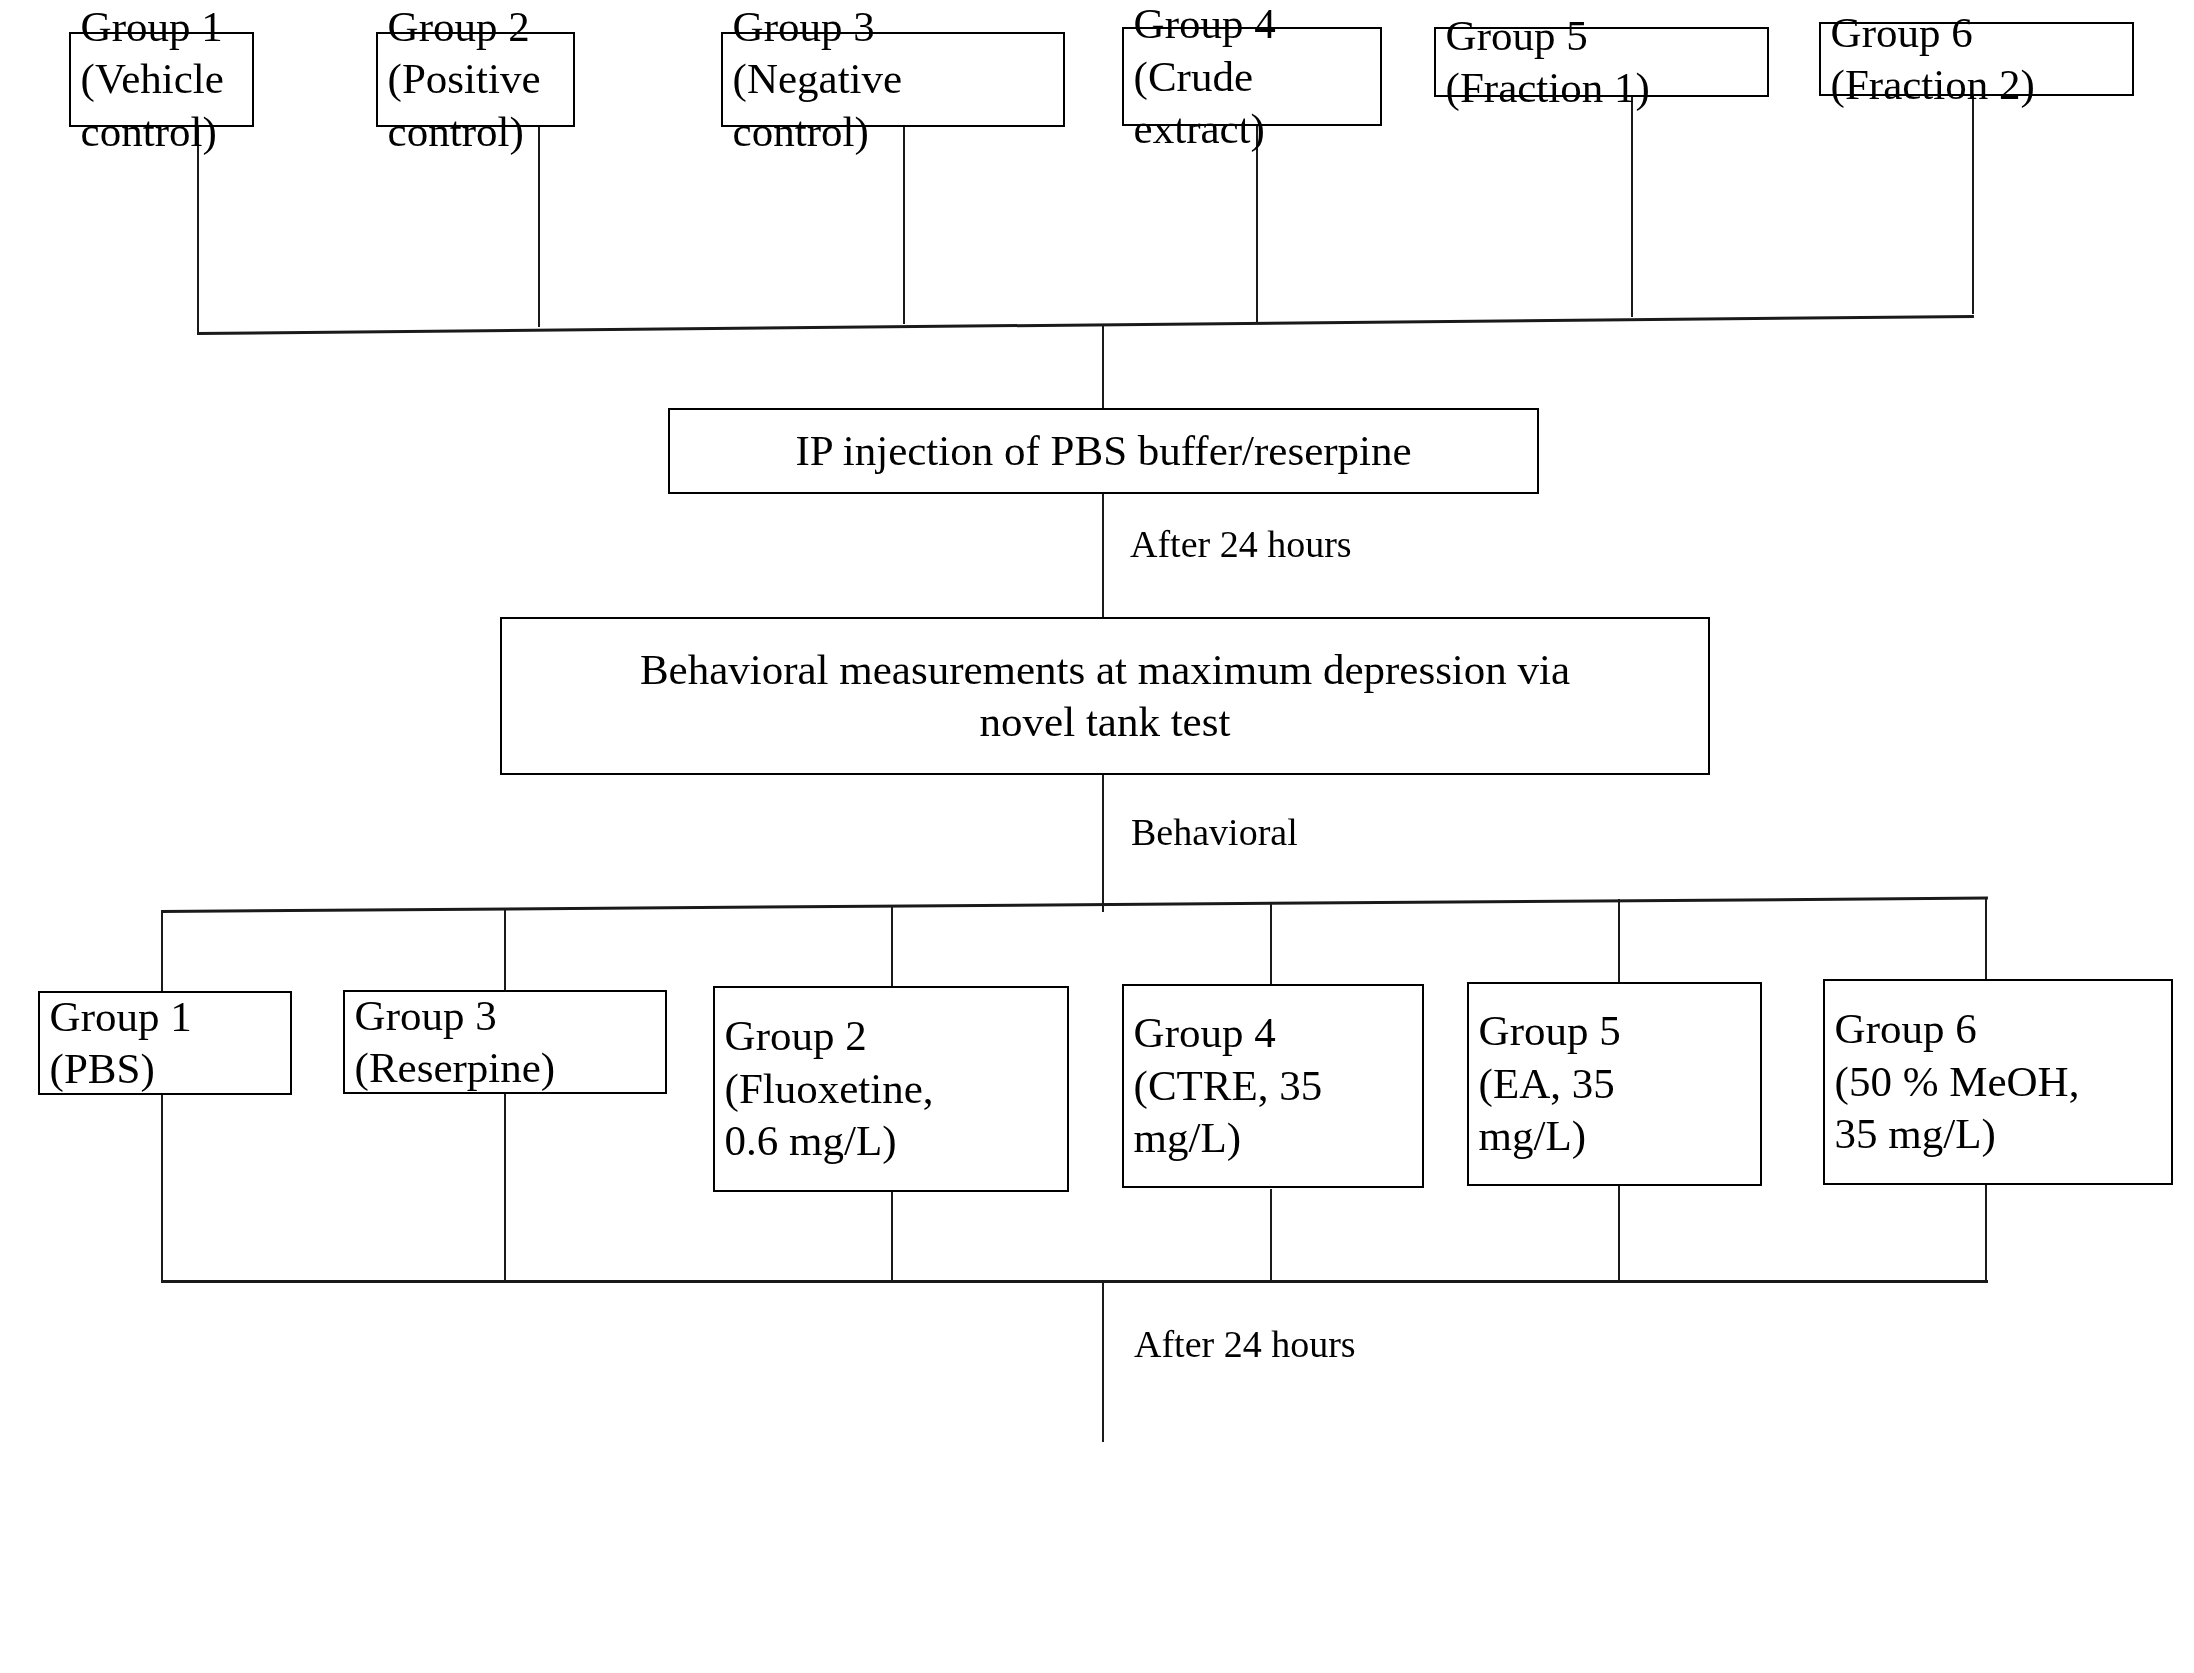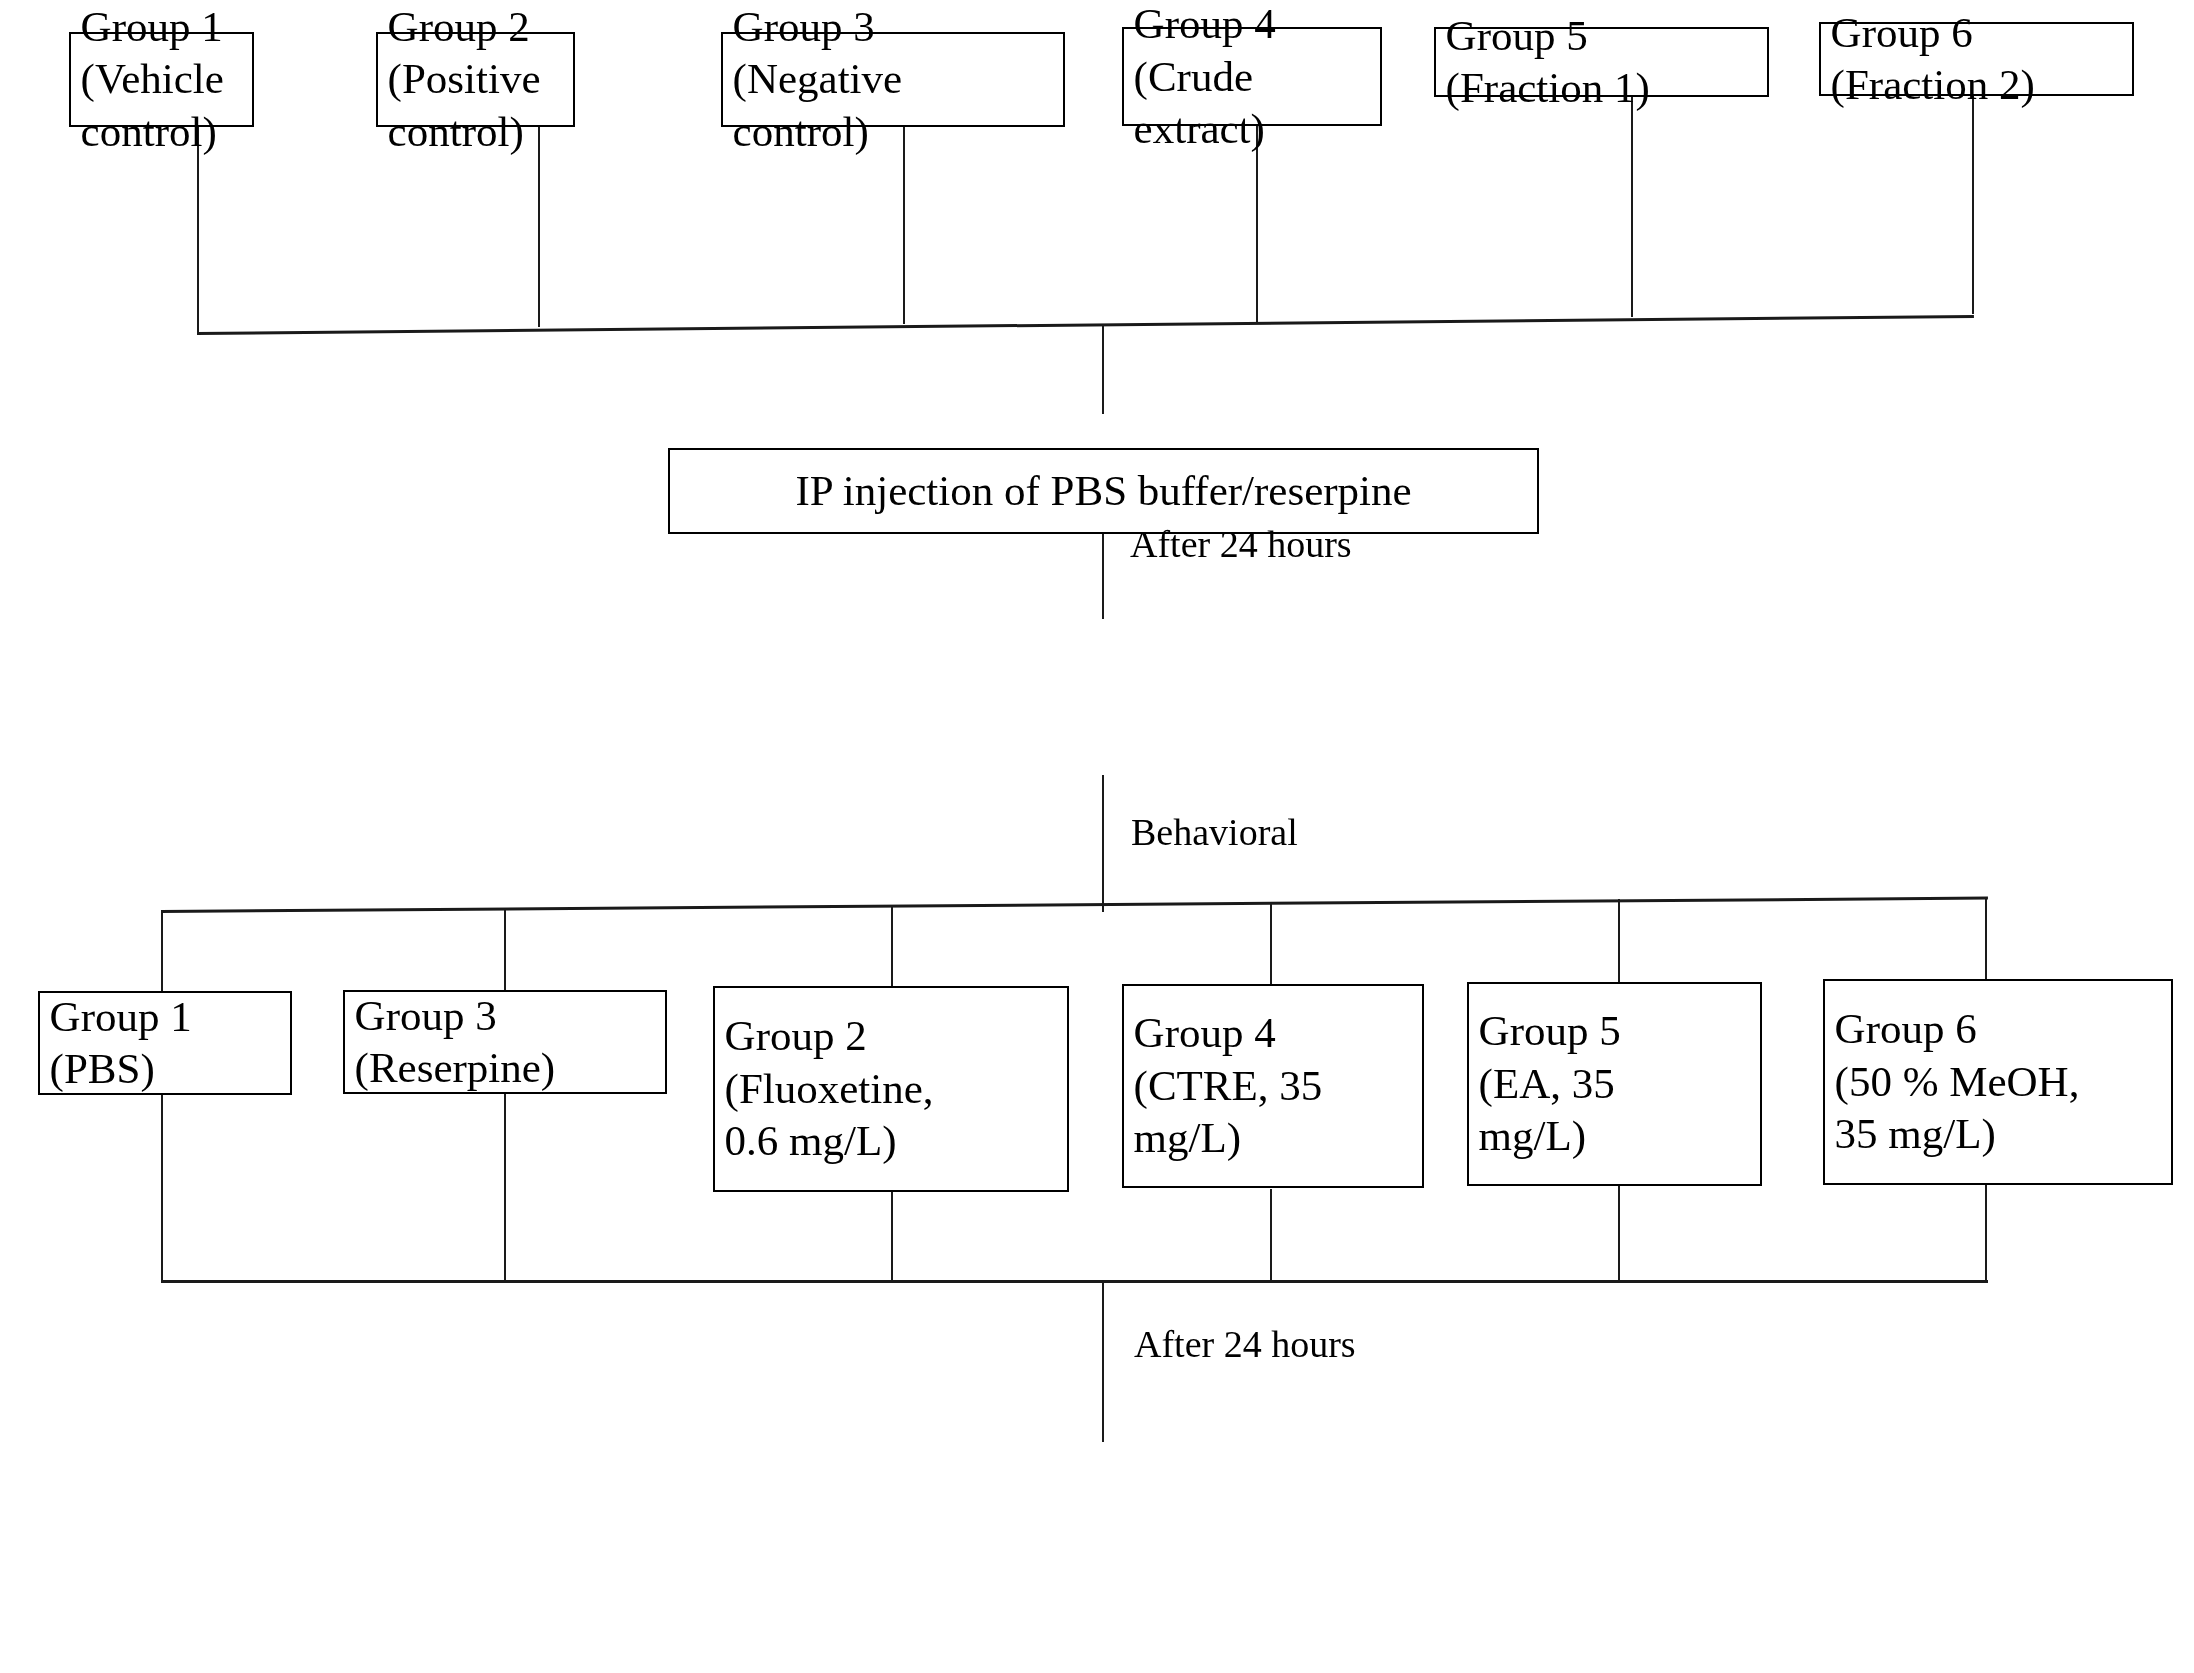--- a/index.html
+++ b/index.html
@@ -33,21 +33,20 @@
     line-height: 1.22;
     text-align: left;
     white-space: pre-line;
   }
   .node.center .txt {
     text-align: center;
     padding: 0 15px;
   }
   .node.center {
     justify-content: center;
-    margin-top: 40px;
   }
   .label {
     position: absolute;
     font-size: 38px;
     line-height: 1.1;
     white-space: nowrap;
     z-index: 4;
   }
   .vline {
     position: absolute;
@@ -115,20 +114,24 @@
 
   <div class="vline" style="left:1102px; top:324px; height:90px;"></div>
 
   <div class="node center" style="left:668px; top:408px; width:871px; height:86px;">
     <span class="txt">IP injection of PBS buffer/reserpine</span>
   </div>
 
   <div class="vline" style="left:1102px; top:494px; height:125px;"></div>
   <div class="label" style="left:1130px; top:524px;">After 24 hours</div>
 
+  <div class="node center" style="left:500px; top:617px; width:1210px; height:158px;">
+    <span class="txt">Behavioral measurements at maximum depression via
+novel tank test</span>
+  </div>
 
   <div class="vline" style="left:1102px; top:775px; height:137px;"></div>
   <div class="label" style="left:1131px; top:812px;">Behavioral</div>
 
   <div class="hline skew" style="left:161px; top:910px; width:1827px; transform: rotate(-0.42deg);"></div>
 
   <div class="vline" style="left:161px; top:910px; height:81px;"></div>
   <div class="vline" style="left:504px; top:908px; height:82px;"></div>
   <div class="vline" style="left:891px; top:905px; height:81px;"></div>
   <div class="vline" style="left:1270px; top:902px; height:82px;"></div>

